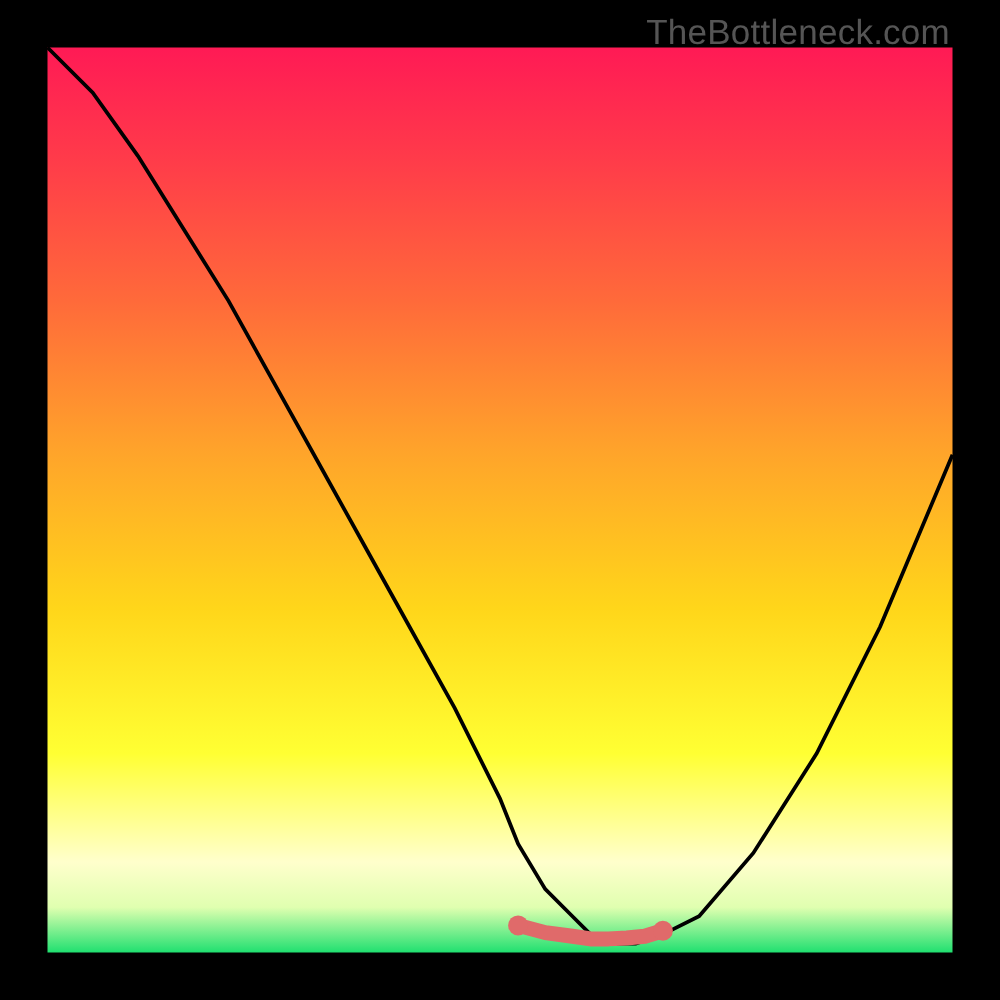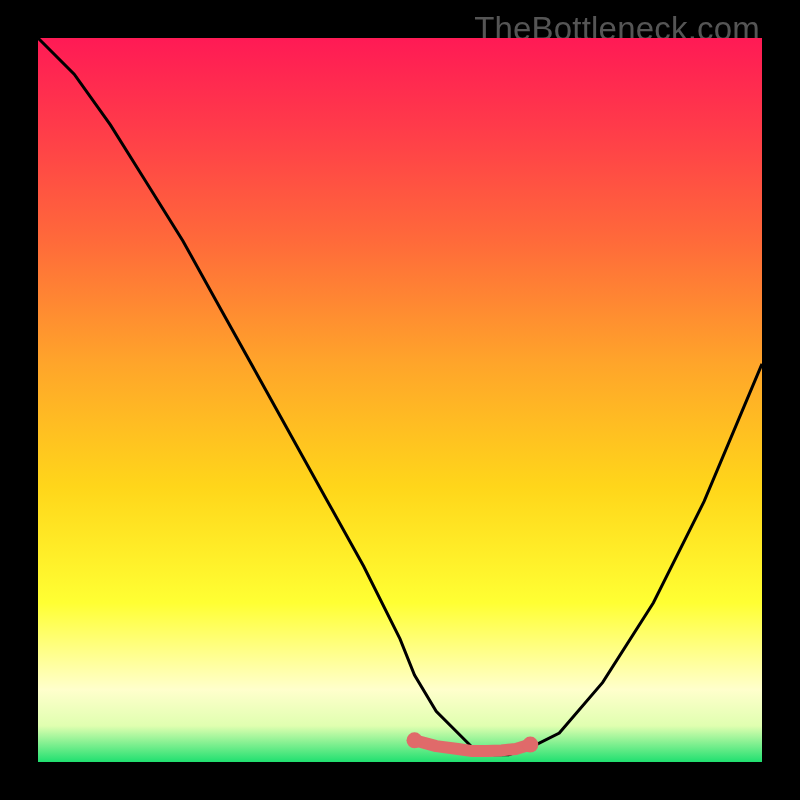--- a/index.html
+++ b/index.html
@@ -37,21 +37,21 @@
       #ffffcc 90%,
       #e0ffb0 95%,
       #20e070 100%
     );
   }
   .watermark {
     position: absolute;
     top: 10px;
     right: 40px;
     color: #555;
-    font-size: 33px;
+    font-size: 28px;
     font-weight: 500;
     letter-spacing: 0.2px;
   }
   svg.curve {
     position: absolute;
     left: 0;
     top: 0;
     width: 724px;
     height: 724px;
     overflow: visible;

